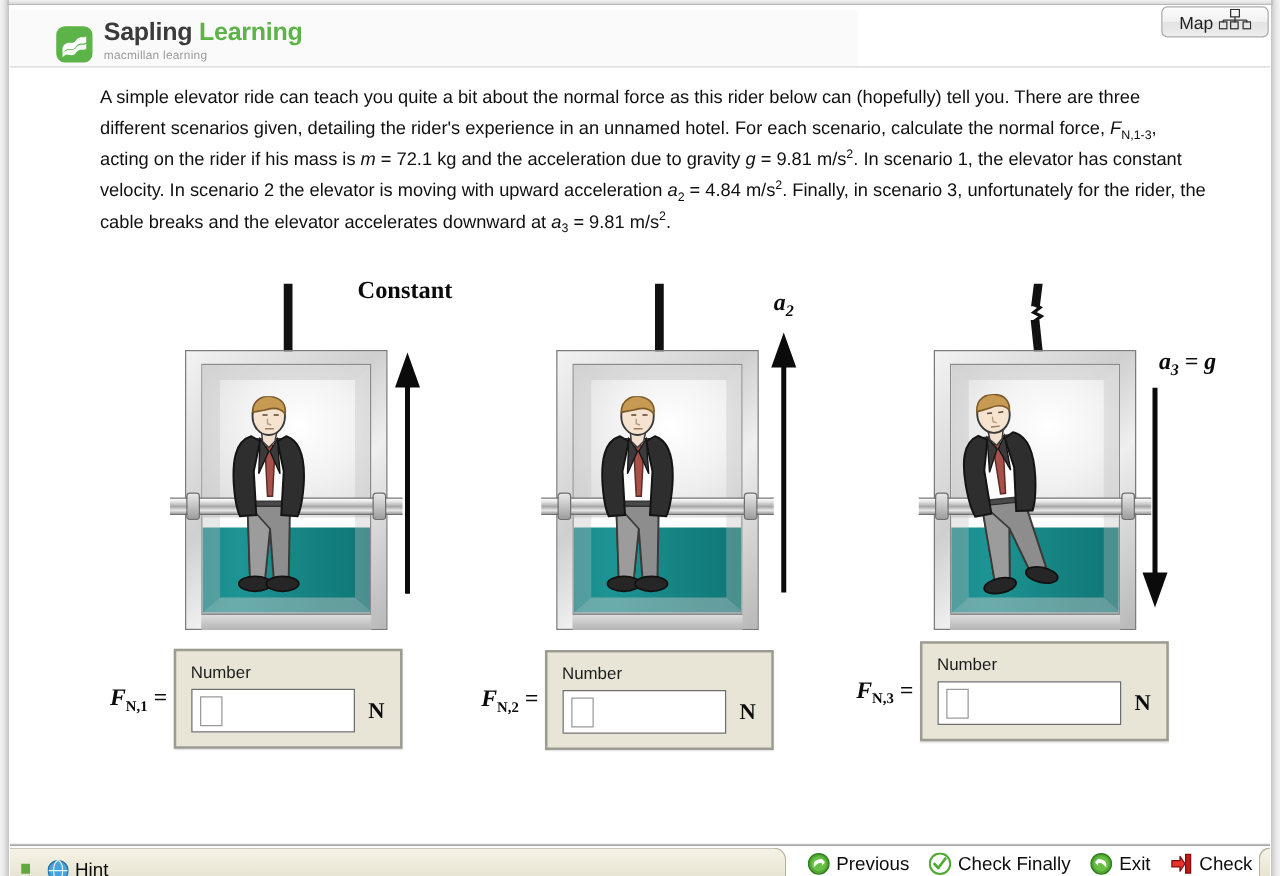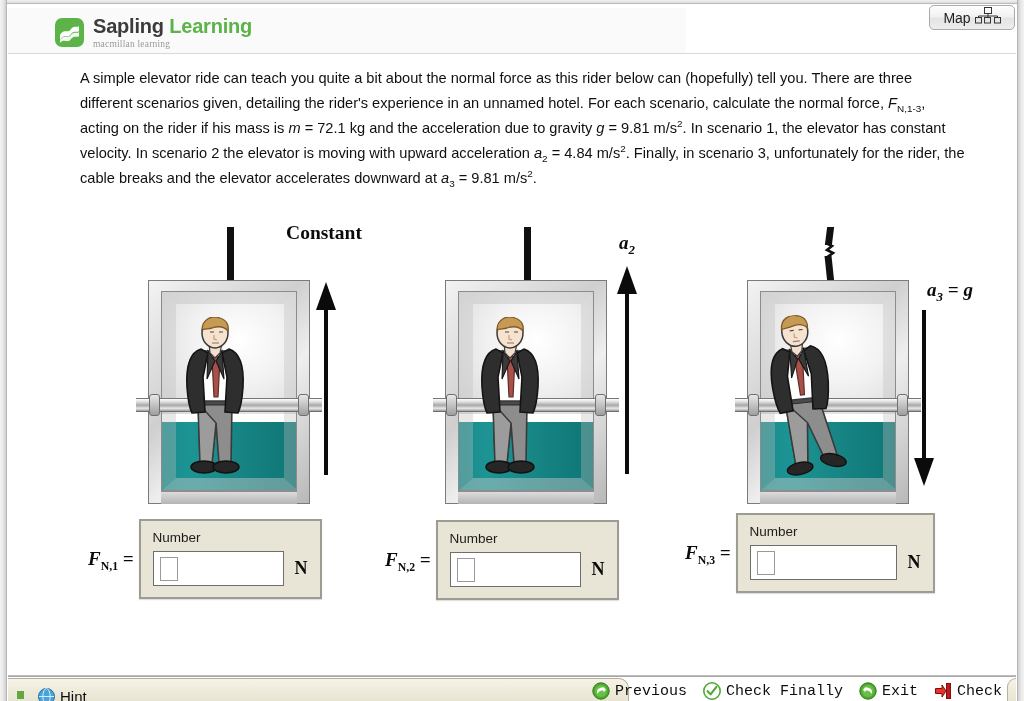--- a/index.html
+++ b/index.html
@@ -41,22 +41,22 @@
   }
 
   
   .header-panel {
     position: absolute; left: 8px; top: 8px;
     width: 678px; height: 45px;
     background: #fafafa;
     box-sizing: border-box;
   }
   .logo-row {
-    position: absolute; left: 23px; top: 8px;
-    display: flex; align-items: center; padding-left: 24px;
+    position: absolute; left: 13px; top: 8px;
+    display: flex; align-items: flex-end; padding-left: 24px;
   }
   .logo-mark {
     width: 29px; height: 29px;
     border-radius: 7px;
     background: #5cb347;
     position: relative;
     flex: 0 0 auto;
     overflow: hidden;
   }
   .logo-mark svg { position:absolute; left:0; top:0; }
@@ -67,21 +67,20 @@
     letter-spacing: -0.2px;
     white-space: nowrap;
   }
   .logo-title .w1 { color: #3b3b3b; }
   .logo-title .w2 { color: #5cb347; }
   .logo-sub {
     font-size: 9.5px;
     color: #9a9a9a;
     margin-top: 4px;
     letter-spacing: 0.2px;
-    font-family: Liberation Serif, serif;
   }
   .header-rule {
     position: absolute; left: 8px; top: 53px; width: 1008px; height: 1px;
     background: #d8d8d8;
   }
 
   
   .map-btn {
     position: absolute; right: 9px; top: 5px;
     width: 86px; height: 25px;
@@ -255,21 +254,21 @@
     position: absolute; bottom: 0; height: 22px;
     background: linear-gradient(#f6f3e6,#e8e4d2);
     border: 1px solid #b6b2a0; border-bottom: none;
   }
   .tab-left  { left: 0; width: 620px; border-radius: 0 10px 0 0; border-left: none; }
   .tab-right { right: 0; width: 8px; border-radius: 10px 0 0 0; border-right: none; }
   .nav-actions {
     position: absolute; right: 14px; bottom: 1px;
     display: flex; align-items: center; gap: 16px;
   }
-  .nav-item { display: flex; align-items: center; gap: 5px; cursor: pointer; font-family: Liberation Mono, monospace; }
+  .nav-item { display: flex; align-items: center; gap: 5px; cursor: pointer; }
   .nav-item span.txt { font-size: 15px; color: #0d0d0d; }
   .hint-stub {
     position: absolute; left: 30px; bottom: -4px;
     display: flex; align-items: center; gap: 5px;
   }
   .hint-stub .txt { font-size: 15px; color: #0d0d0d; }
   .tiny-green-sq {
     position: absolute; left: 9px; bottom: 2px;
     width: 7px; height: 8px; background: #62a83c;
   }

